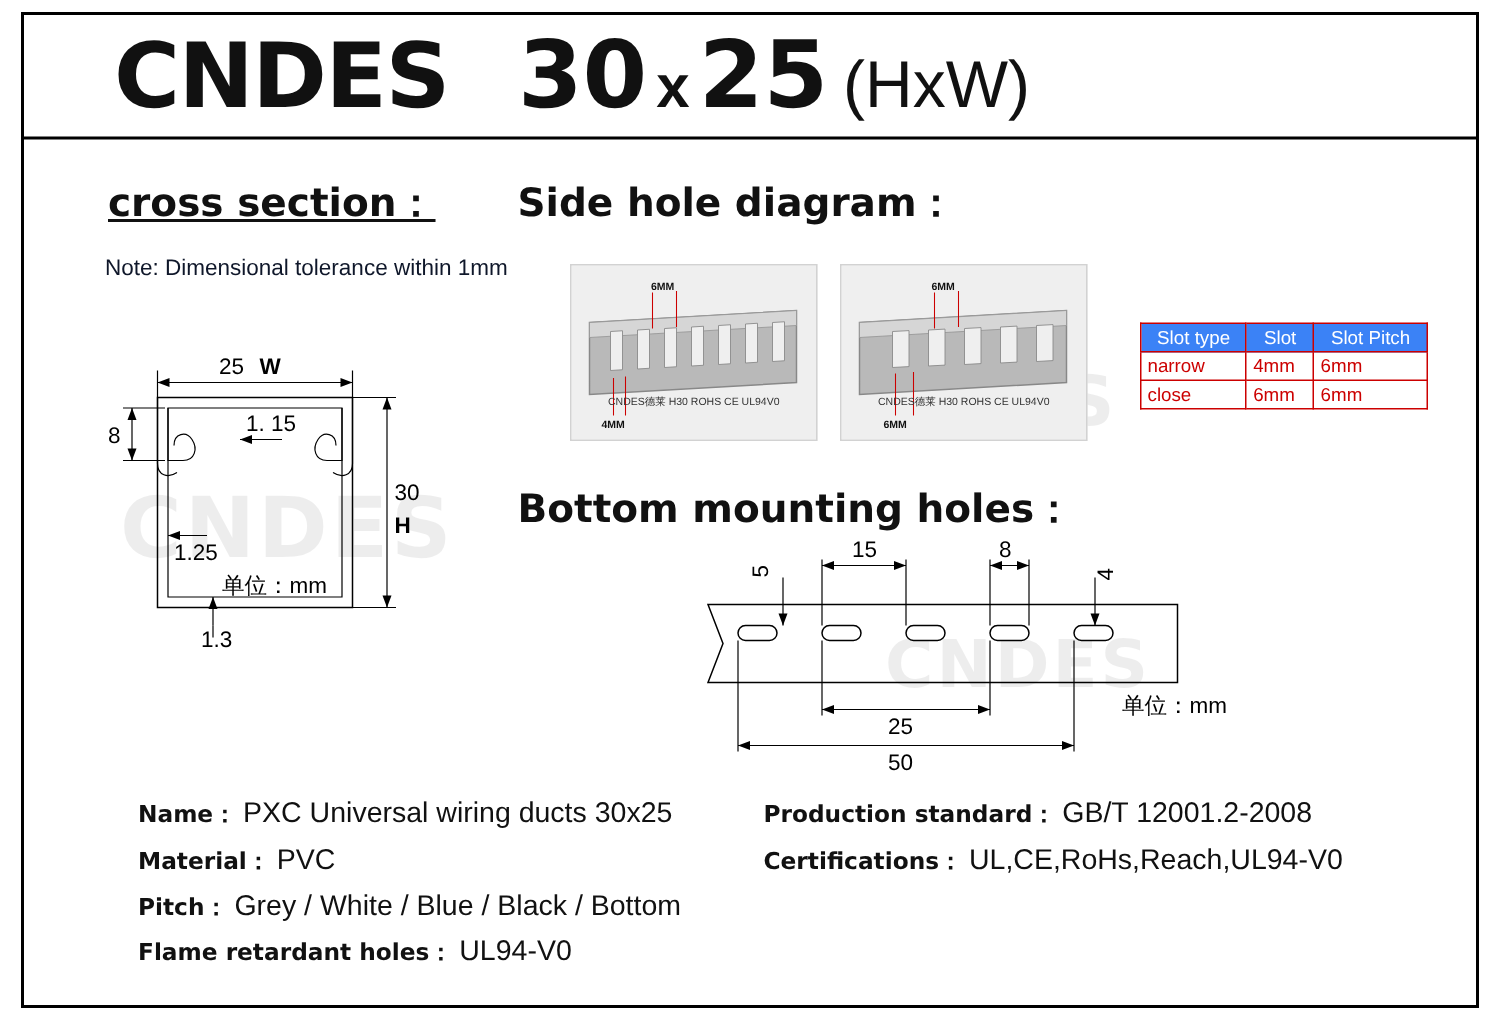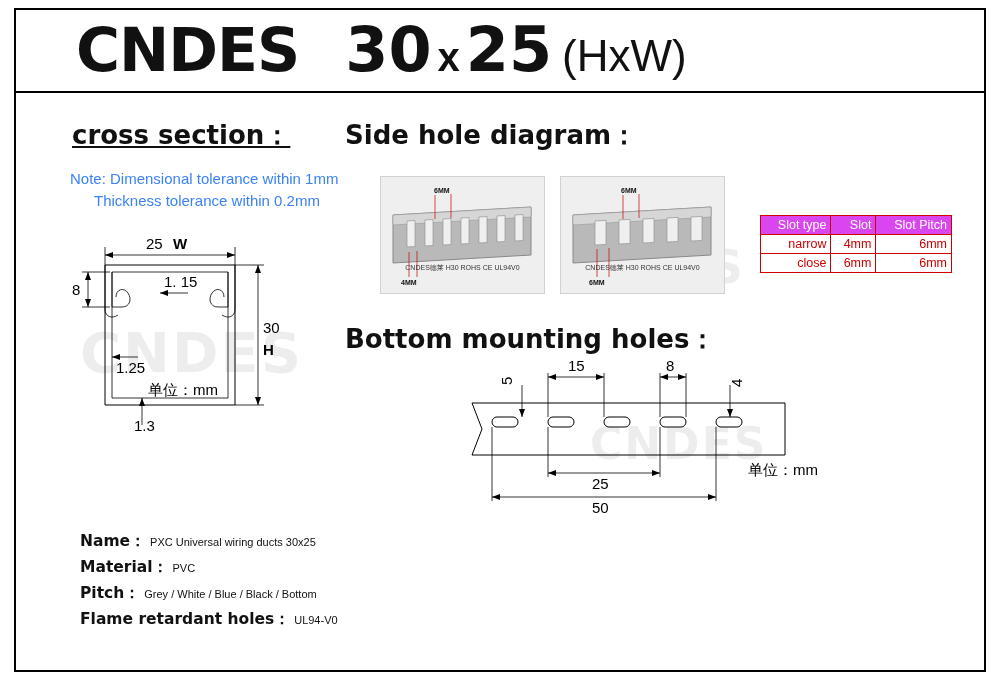--- a/index.html
+++ b/index.html
@@ -9,52 +9,52 @@
   .title-bar{position:absolute;left:14px;top:8px;width:972px;height:85px;border-bottom:2px solid #000;box-sizing:border-box;display:flex;align-items:center;}
   .title-inner{display:flex;align-items:baseline;padding-left:62px;}
   .brand{font-family:"DejaVu Sans",sans-serif;font-weight:bold;font-size:60px;letter-spacing:-1px;}
   .dim-main{font-family:"DejaVu Sans",sans-serif;font-weight:bold;font-size:62px;margin-left:46px;}
   .dim-x{font-size:40px;font-weight:bold;margin:0 6px;}
   .hxw{font-size:44px;margin-left:10px;font-family:"Liberation Sans",sans-serif;}
 
   .sec-head{font-family:"DejaVu Sans",sans-serif;font-weight:bold;font-size:26px;}
 
   .cross-head{position:absolute;left:72px;top:118px;text-decoration:underline;}
-  .note{position:absolute;left:70px;top:168px;font-size:15px;line-height:1.45;color:#3b82f6;}
+  .note{position:absolute;left:70px;top:168px;font-size:15px;line-height:1.45;color:#0f172a;}
   .note div:nth-child(2){padding-left:24px;}
 
   .side-head{position:absolute;left:345px;top:118px;}
   .bottom-head{position:absolute;left:345px;top:322px;text-align:right;}
 
   .watermark{position:absolute;font-family:"DejaVu Sans",sans-serif;font-weight:bold;color:rgba(0,0,0,0.07);letter-spacing:2px;pointer-events:none;}
   .wm1{left:80px;top:320px;font-size:56px;}
   .wm2{left:560px;top:240px;font-size:46px;}
   .wm3{left:590px;top:418px;font-size:44px;}
 
   
   .photo{position:absolute;background:#efefef;border:1px solid #d2d2d2;box-sizing:border-box;}
   .photo1{left:380px;top:176px;width:165px;height:118px;}
   .photo2{left:560px;top:176px;width:165px;height:118px;}
   .photo .cap{position:absolute;bottom:20px;left:0;width:100%;text-align:center;font-size:7px;color:#333;}
 
   
   .slot-table{position:absolute;left:760px;top:215px;width:192px;border:1px solid #c00;border-collapse:collapse;font-size:12.5px;}
-  .slot-table th{background:#d946ef;color:#fff;font-weight:normal;padding:2px 4px;border:1px solid #c00;text-align:right;font-size:12.5px;}
-  .slot-table td{padding:2px 4px;border:1px solid #c00;text-align:right;color:#c00;}
+  .slot-table th{background:#3b82f6;color:#fff;font-weight:normal;padding:2px 4px;border:1px solid #c00;text-align:center;font-size:12.5px;}
+  .slot-table td{padding:2px 4px;border:1px solid #c00;text-align:left;color:#c00;}
   .slot-table td.first{color:#c00;}
 
   
   .cs{position:absolute;left:60px;top:235px;width:300px;height:215px;}
   .bottom-draw{position:absolute;left:430px;top:355px;width:420px;height:160px;}
 
   
   .specs-left{position:absolute;left:80px;top:528px;font-size:16px;line-height:1.62;}
   .specs-right{position:absolute;left:497px;top:528px;font-size:16px;line-height:1.62;}
-  .lbl{font-weight:bold;font-family:"DejaVu Sans",sans-serif;font-size:15.5px;}
-  .val{font-size:11px;}
+  .lbl{font-weight:bold;font-family:"DejaVu Sans",sans-serif;font-size:15.5px;margin-left:12px;}
+  .val{font-size:19px;}
 
   svg{display:block;}
   .ln{stroke:#000;stroke-width:1;fill:none;}
   .thin{stroke:#000;stroke-width:0.8;fill:none;}
   .dimtxt{font-family:"Liberation Sans",sans-serif;font-size:15px;fill:#000;}
   .bold{font-weight:bold;}
 </style>
 </head>
 <body>
 
@@ -74,21 +74,20 @@
   <div class="watermark wm1">CNDES</div>
   <div class="watermark wm2">CNDES</div>
   <div class="watermark wm3">CNDES</div>
 
   <div class="sec-head cross-head">cross section：</div>
   <div class="sec-head side-head">Side hole diagram：</div>
   <div class="sec-head bottom-head">Bottom mounting holes：</div>
 
   <div class="note">
     <div>Note: Dimensional tolerance within 1mm</div>
-    <div>Thickness tolerance within 0.2mm</div>
   </div>
 
   <div class="photo photo1">
     <svg width="163" height="116" viewBox="0 0 163 116">
       <rect x="0" y="0" width="163" height="116" fill="#efefef"></rect>
       <g>
         <path d="M12 38 L150 30 L150 78 L12 86 Z" fill="#b9b9b9" stroke="#888" stroke-width="1"></path>
         <path d="M12 38 L150 30 L150 40 L12 48 Z" fill="#d6d6d6" stroke="#999" stroke-width="0.6"></path>
         <g fill="#efefef" stroke="#8a8a8a" stroke-width="0.6">
           <path d="M26 44 l8 -0.5 l0 26 l-8 0.5 Z"></path>
@@ -272,13 +271,23 @@
     <div>
       <span class="lbl">Pitch：</span>
       <span class="val">Grey / White / Blue / Black / Bottom</span>
     </div>
     <div>
       <span class="lbl">Flame retardant holes：</span>
       <span class="val">UL94-V0</span>
     </div>
   </div>
 
+  <div class="specs-right">
+    <div>
+      <span class="lbl">Production standard：</span>
+      <span class="val">GB/T 12001.2-2008</span>
+    </div>
+    <div>
+      <span class="lbl">Certifications：</span>
+      <span class="val">UL,CE,RoHs,Reach,UL94-V0</span>
+    </div>
+  </div>
 </div>
 
 </body></html>

